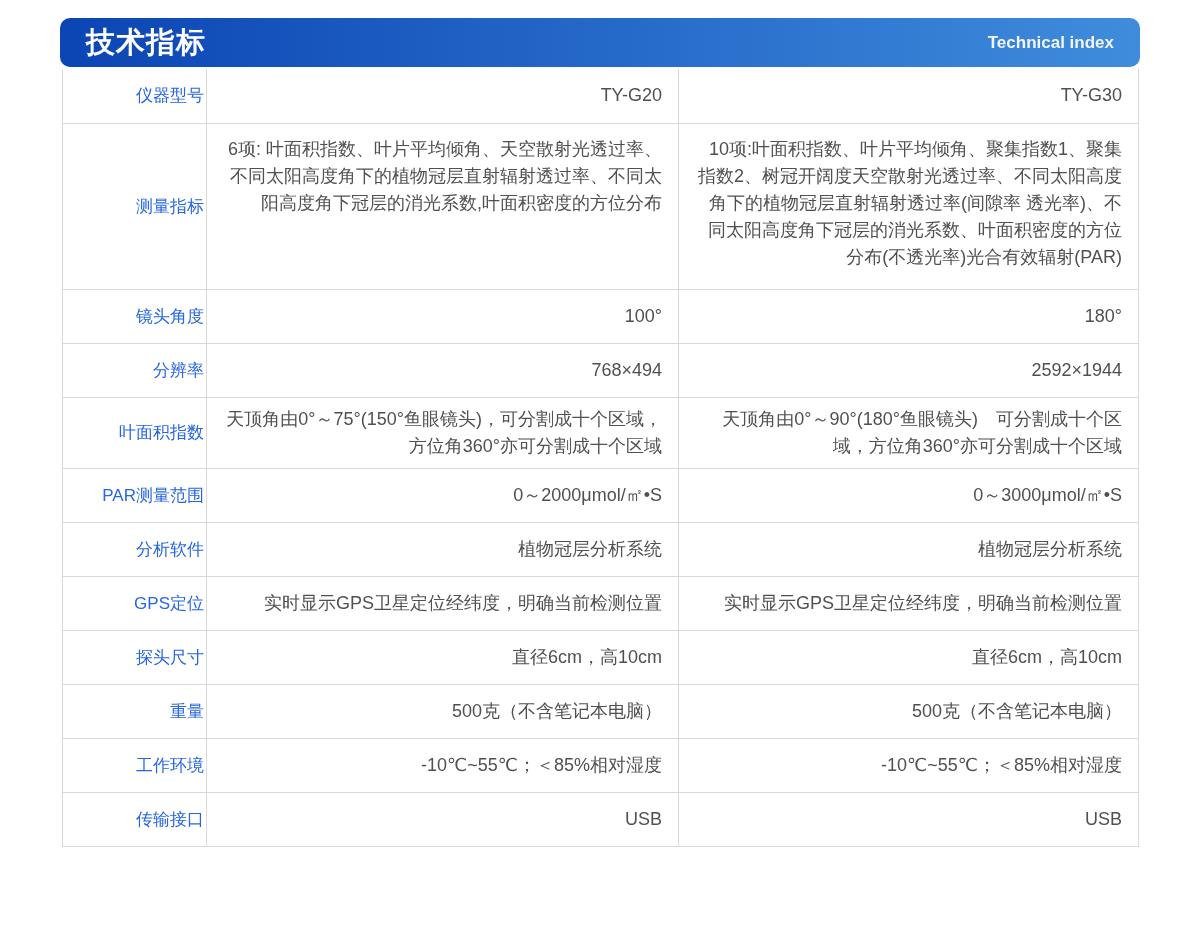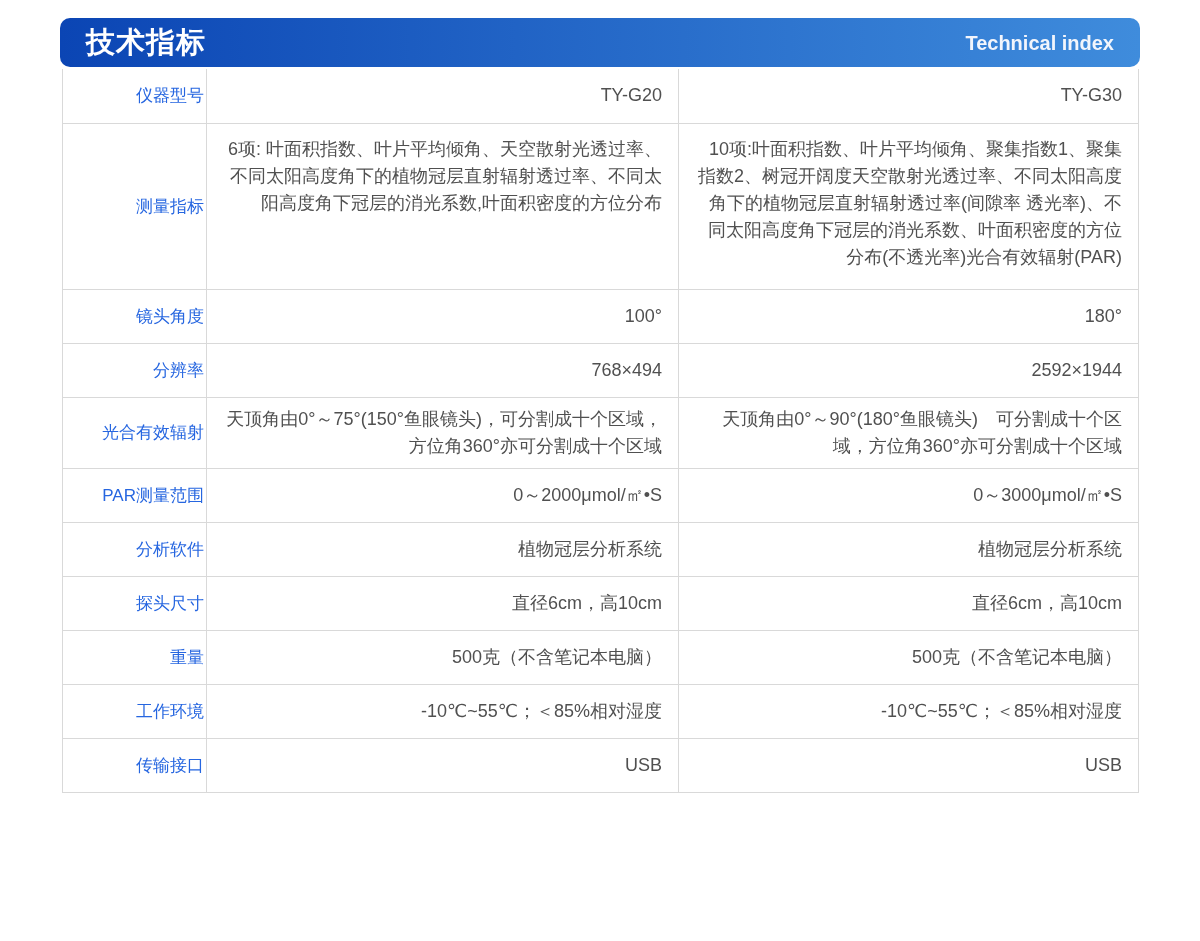--- a/index.html
+++ b/index.html
@@ -17,21 +17,21 @@
     -webkit-font-smoothing:antialiased;
   }
   .wrap{position:absolute;left:60px;top:18px;width:1080px;}
   .hdr{
     height:49px;border-radius:10px;box-sizing:border-box;
     background:linear-gradient(90deg,var(--header-gradient-left) 0%,var(--header-gradient-right) 100%);
     display:flex;align-items:center;justify-content:space-between;
     padding:0 26px;color:#ffffff;
   }
   .hdr-title{font-size:29px;font-weight:bold;letter-spacing:1px;line-height:1;}
-  .hdr-sub{font-size:20px;font-weight:600;color:#f2f5fc;line-height:1;}
+  .hdr-sub{font-size:17px;font-weight:600;color:#f2f5fc;line-height:1;}
   table.spec{
     width:1076px;margin:2px 2px 0 2px;border-collapse:collapse;table-layout:fixed;
   }
   col.c-label{width:144px;}
   col.c-g20{width:472px;}
   col.c-g30{width:460px;}
   .spec th,.spec td{
     border:1px solid var(--table-border);
     vertical-align:middle;box-sizing:border-box;
   }
@@ -80,33 +80,38 @@
         <th>镜头角度</th>
         <td>100°</td>
         <td>180°</td>
       </tr>
       <tr class="r-std">
         <th>分辨率</th>
         <td>768×494</td>
         <td>2592×1944</td>
       </tr>
       <tr class="r-lensrange">
-        <th>光合有效辐射</th>
+        <th>叶面积指数</th>
         <td>天顶角由0°～75°(150°鱼眼镜头)，可分割成十个区域，方位角360°亦可分割成十个区域</td>
         <td>天顶角由0°～90°(180°鱼眼镜头)　可分割成十个区域，方位角360°亦可分割成十个区域</td>
       </tr>
       <tr class="r-std">
         <th>PAR测量范围</th>
         <td>0～2000μmol/㎡•S</td>
         <td>0～3000μmol/㎡•S</td>
       </tr>
       <tr class="r-std">
         <th>分析软件</th>
         <td>植物冠层分析系统</td>
         <td>植物冠层分析系统</td>
+      </tr>
+      <tr class="r-std">
+        <th>GPS定位</th>
+        <td>实时显示GPS卫星定位经纬度，明确当前检测位置</td>
+        <td>实时显示GPS卫星定位经纬度，明确当前检测位置</td>
       </tr>
       <tr class="r-std">
         <th>探头尺寸</th>
         <td>直径6cm，高10cm</td>
         <td>直径6cm，高10cm</td>
       </tr>
       <tr class="r-std">
         <th>重量</th>
         <td>500克（不含笔记本电脑）</td>
         <td>500克（不含笔记本电脑）</td>

